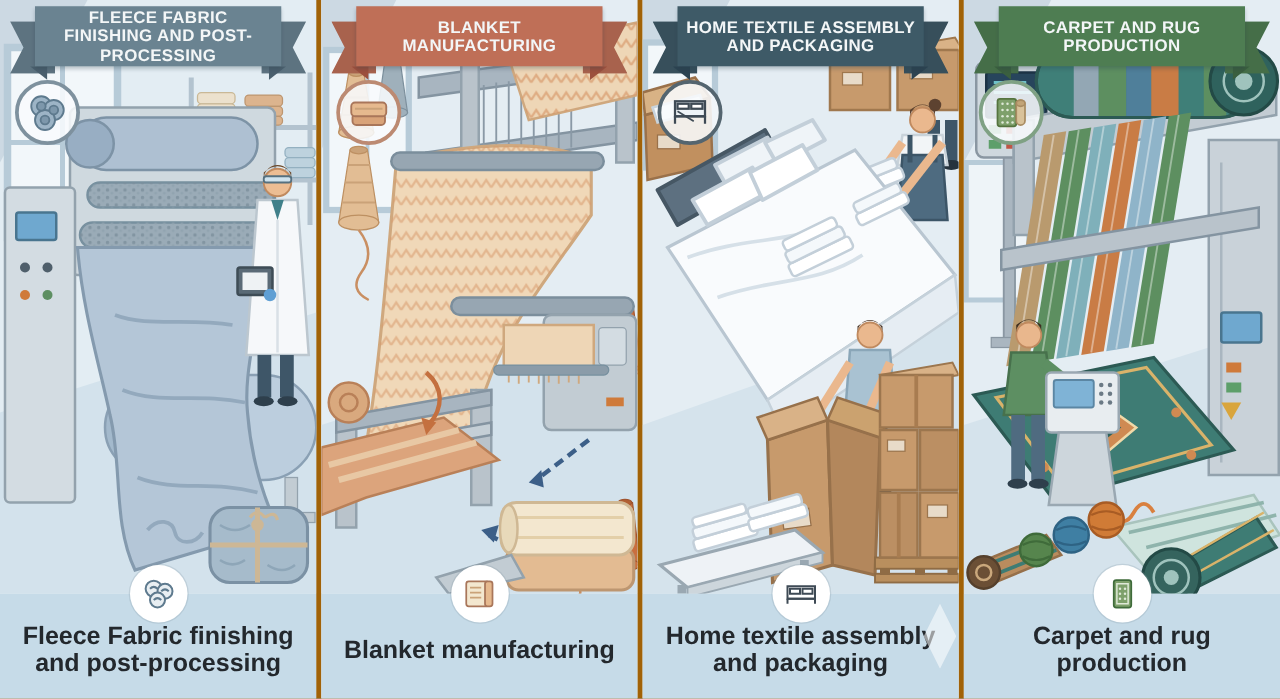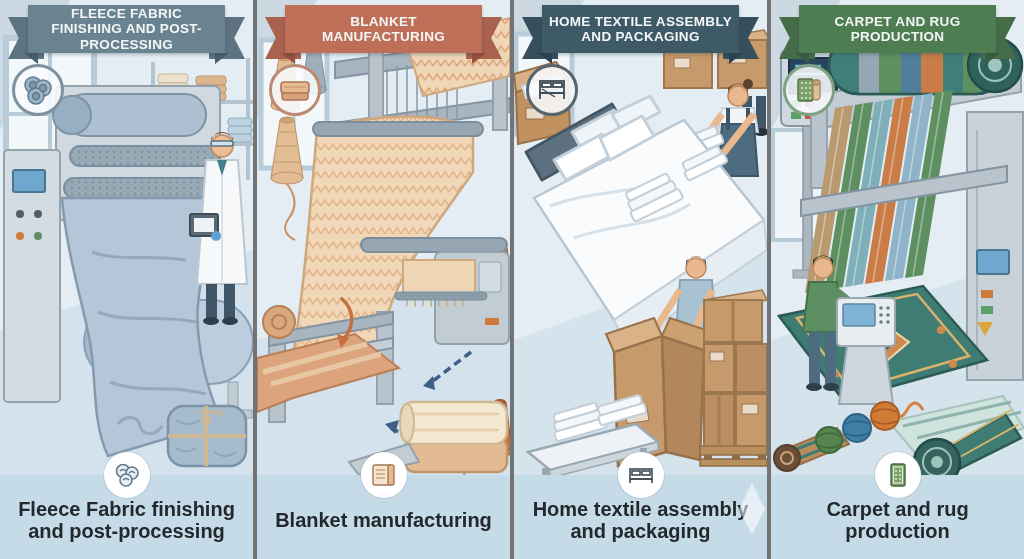--- a/index.html
+++ b/index.html
@@ -1,19 +1,19 @@
 <!DOCTYPE html>
 <html><head>
 <meta charset="utf-8">
 <style>
   html,body{margin:0;padding:0;background:#9fb2bf;}
   *{box-sizing:border-box;}
   .canvas{
     position:relative;width:1024px;height:559px;margin:0 auto;
-    background:#737373;display:flex;gap:4px;overflow:hidden;
+    background:#a16207;display:flex;gap:4px;overflow:hidden;
     font-family:"Liberation Sans", sans-serif;
   }
   .panel{position:relative;flex:1 1 0;height:559px;background:#e3edf3;overflow:hidden;}
   .scene{position:absolute;left:0;top:0;width:100%;height:475px;display:block;}
   
   .ribbon{position:absolute;top:5px;left:8px;right:8px;height:56px;z-index:6;}
   .tail{position:absolute;top:12px;bottom:2px;width:36px;background:var(--banner);filter:brightness(.88);}
   .tail-l{left:0;clip-path:polygon(0 0,100% 0,100% 100%,0 100%,30% 50%);}
   .tail-r{right:0;clip-path:polygon(0 0,100% 0,70% 50%,100% 100%,0 100%);}
   .fold{position:absolute;width:14px;height:11px;background:var(--fold);top:48px;}

